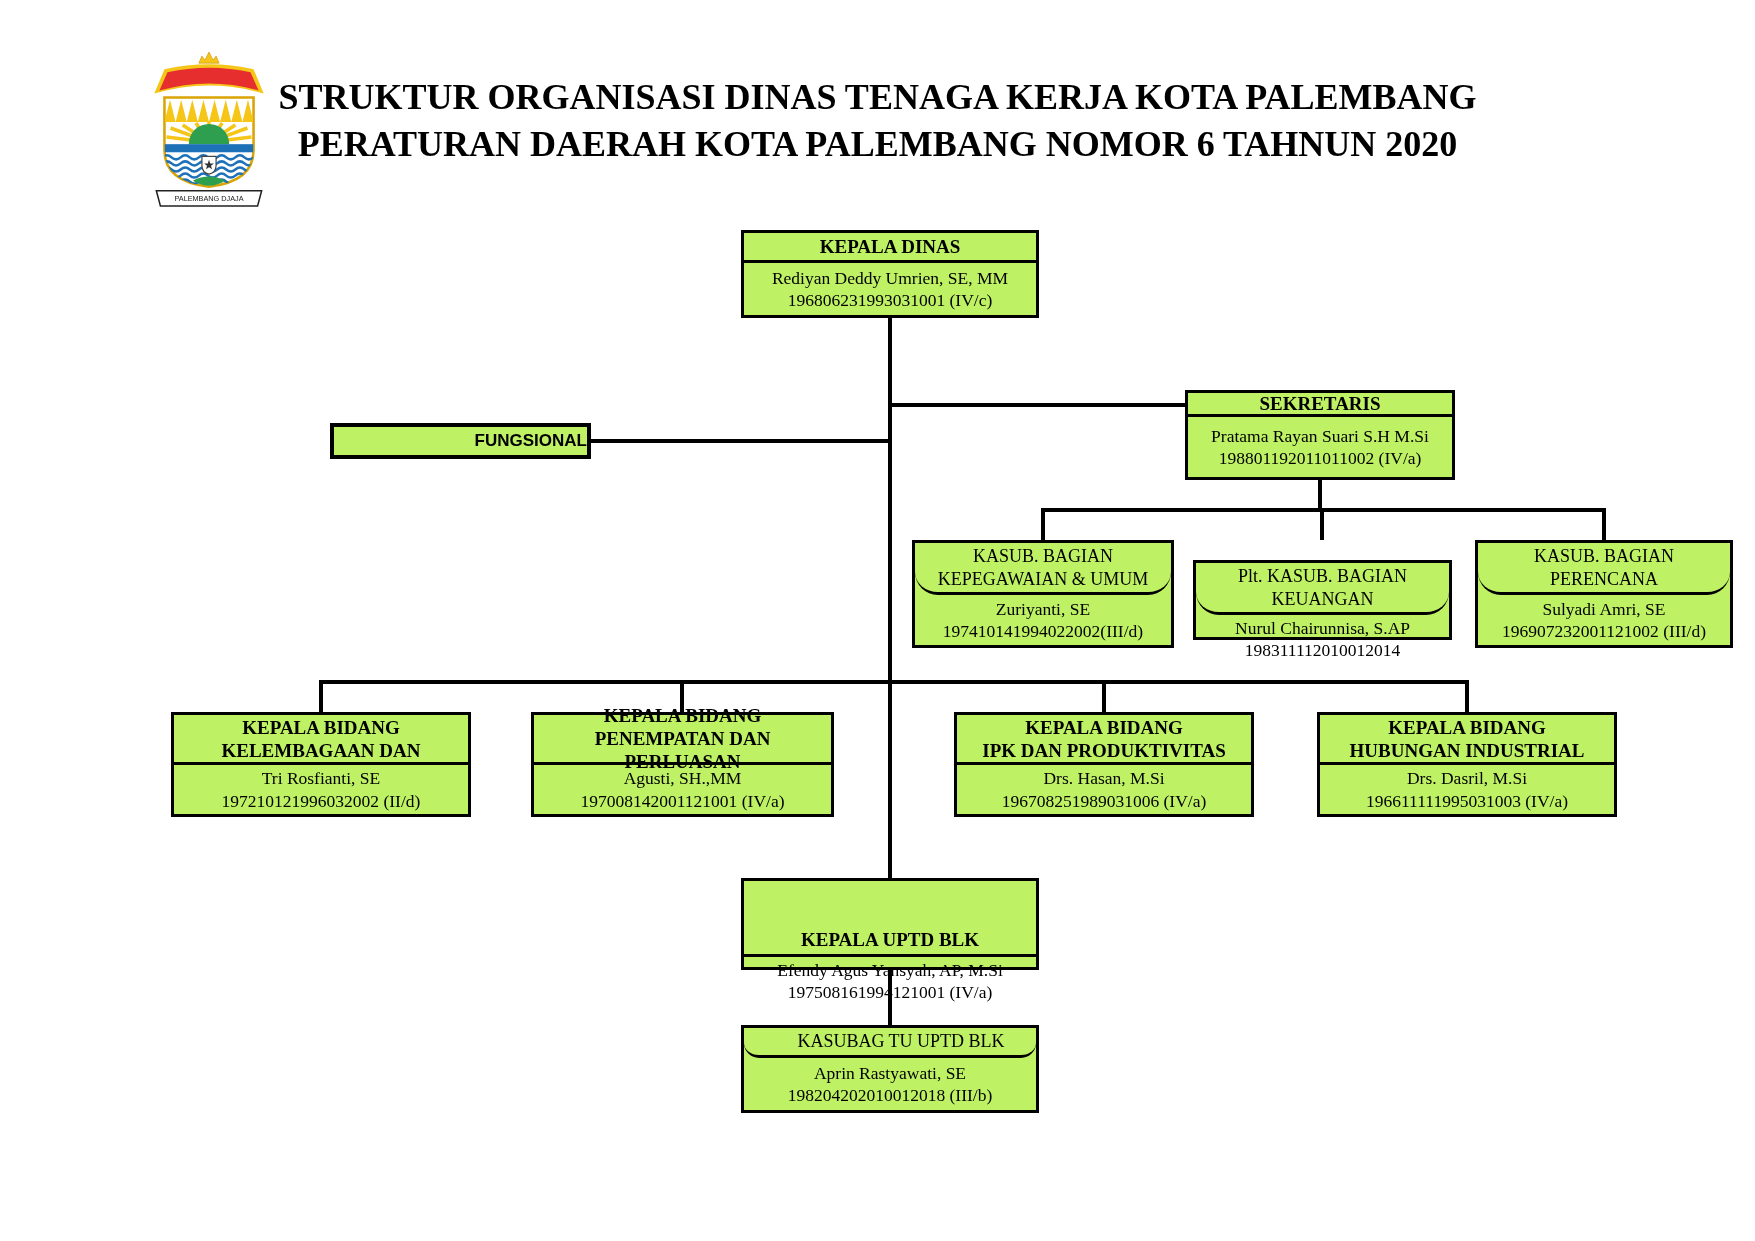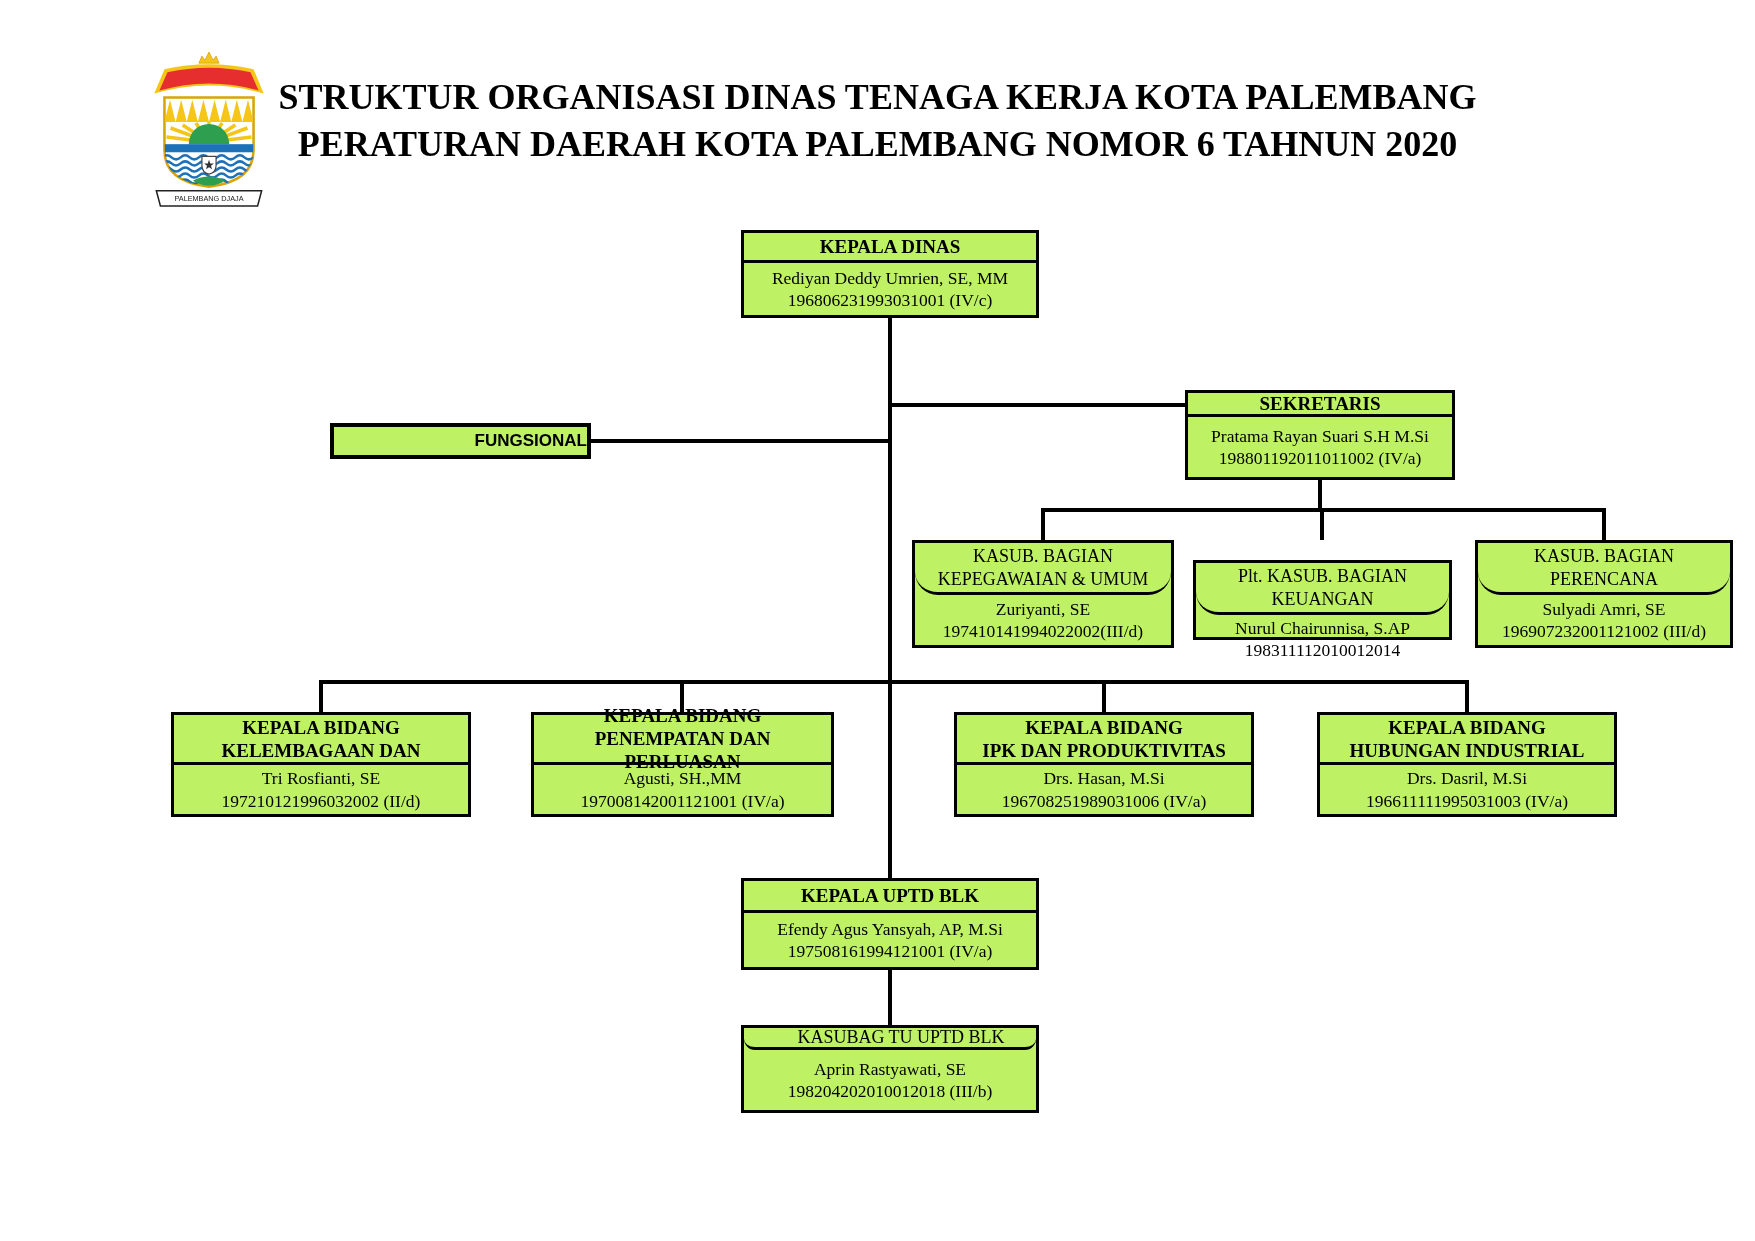--- a/index.html
+++ b/index.html
@@ -215,31 +215,31 @@
       <span>KEPALA BIDANG</span>
       <span>HUBUNGAN INDUSTRIAL</span>
     </div>
     <div class="node-body">
       <div>Drs. Dasril, M.Si</div>
       <div>196611111995031003 (IV/a)</div>
     </div>
   </div>
 
   <div class="node" style="left:741px;top:878px;width:298px;height:92px;">
-    <div class="node-title" style="height:32px;">
+    <div class="node-title" style="height:32px;margin-top:44px;">
       <span>KEPALA UPTD BLK</span>
     </div>
     <div class="node-body">
       <div>Efendy Agus Yansyah, AP, M.Si</div>
       <div>197508161994121001 (IV/a)</div>
     </div>
   </div>
 
   <div class="node" style="left:741px;top:1025px;width:298px;height:88px;">
-    <div class="node-title regular" style="height:22px;padding-left:26px;">
+    <div class="node-title regular" style="height:30px;padding-left:26px;">
       <span>KASUBAG TU UPTD BLK</span>
     </div>
     <div class="node-body">
       <div>Aprin Rastyawati, SE</div>
       <div>198204202010012018 (III/b)</div>
     </div>
   </div>
 
 </div>
 

